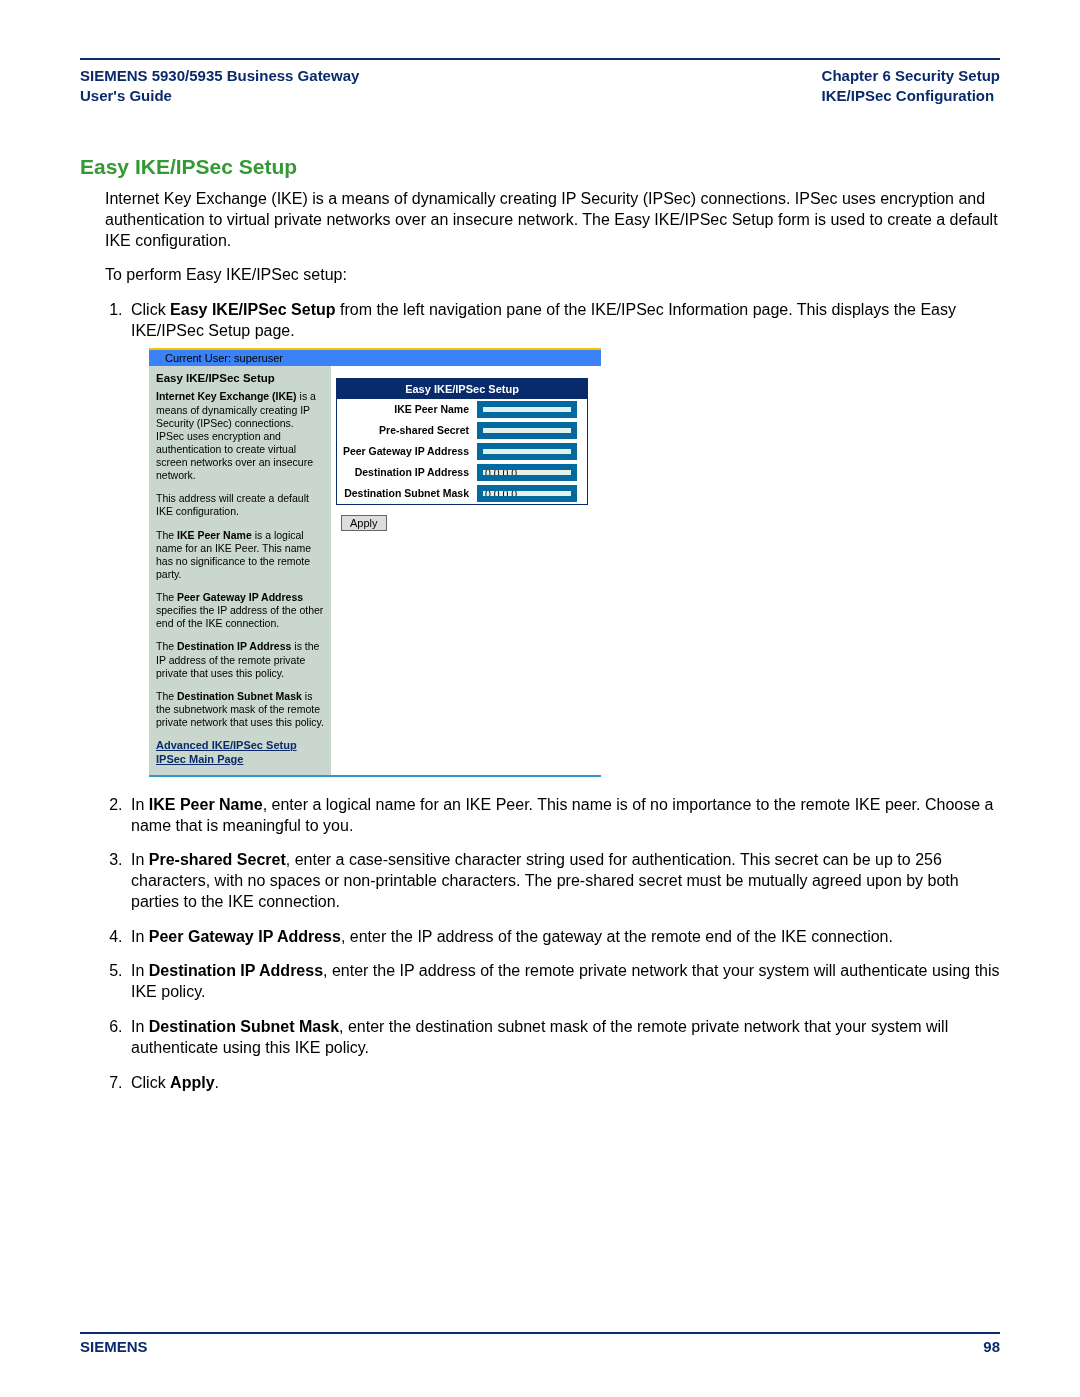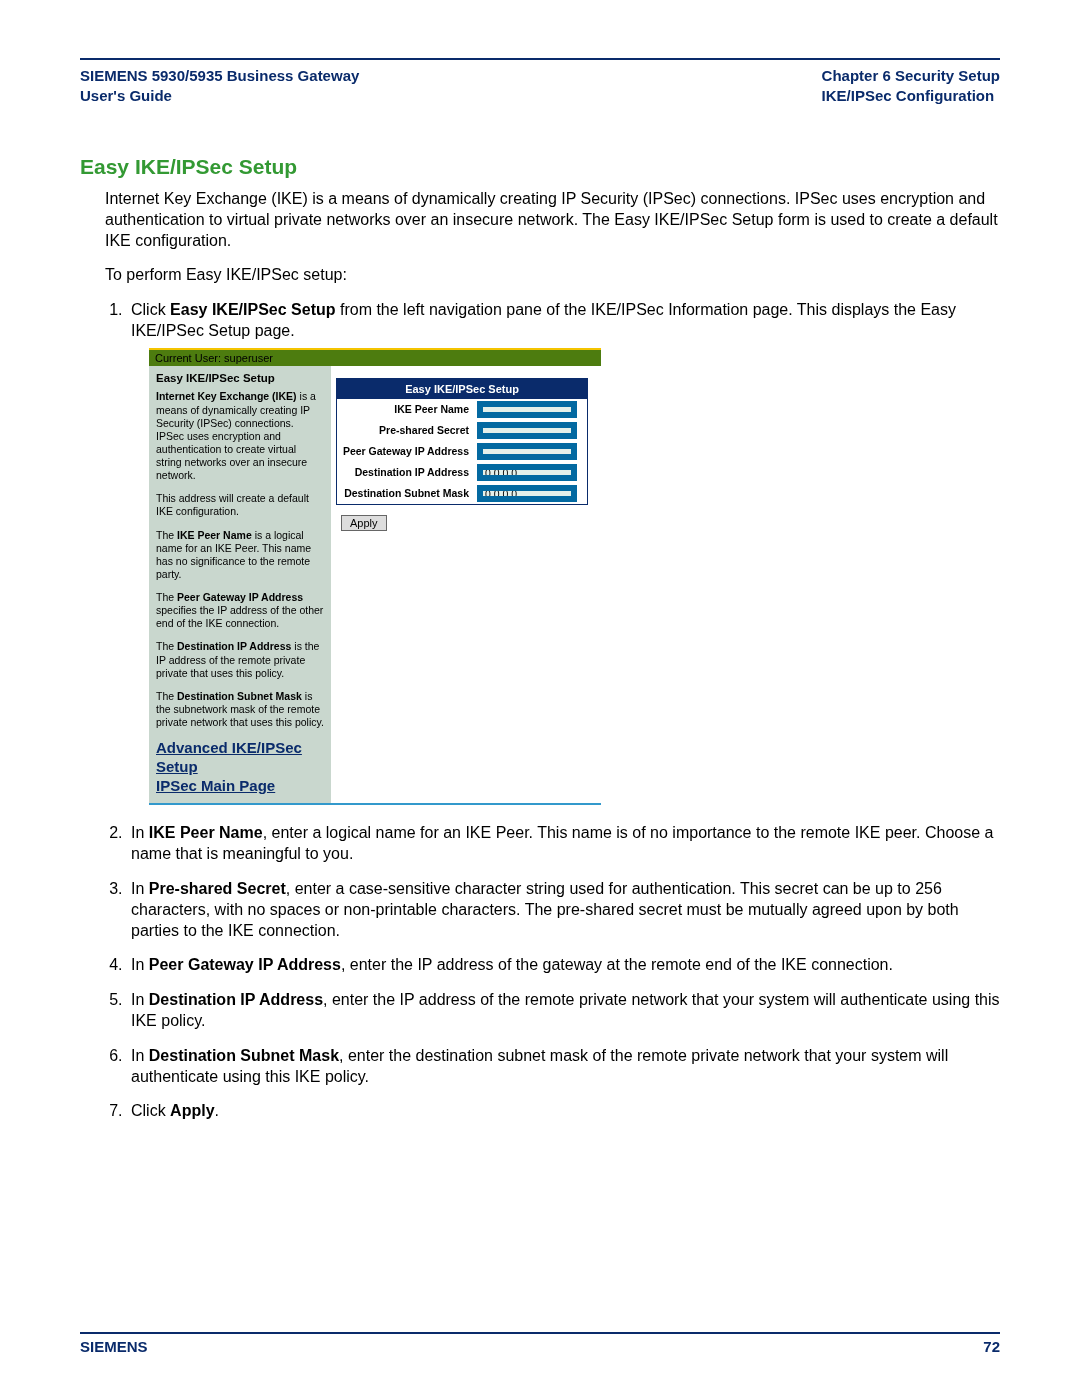--- a/index.html
+++ b/index.html
@@ -58,43 +58,43 @@
     width: 452px;
     margin: 6px 0 18px 18px;
     border-top: 2px solid #f4c400;
     border-bottom: 2px solid #3399cc;
     font-family: Verdana, Arial, sans-serif;
     font-size: 10.5px;
     color: #000;
     background: #fff;
   }
   .ss-userbar {
-    background: #4d7c0f;
-    color: #000;
-    padding: 1px 6px;
+    background: #3b82f6;
+    color: #000;
+    padding: 1px 16px;
     font-size: 11px;
   }
   .ss-body {
     display: flex;
   }
   .ss-side {
     width: 182px;
     background: #c9d7ce;
     padding: 5px 7px 8px 7px;
     box-sizing: border-box;
     line-height: 1.25;
   }
   .ss-side .tt { font-weight: bold; font-size: 11.5px; margin-bottom: 5px; }
   .ss-side p { margin: 0 0 10px 0; font-size: 10.5px; }
   .ss-side .hl { font-weight: bold; }
   .ss-side a {
     color: #0a2b6b;
     text-decoration: underline;
     font-weight: bold;
-    font-size: 15px;
+    font-size: 11px;
     display: block;
   }
   .ss-form {
     flex: 1;
     padding: 12px 0 0 5px;
   }
   .ss-table {
     width: 252px;
     border: 1px solid #0a2b6b;
     border-collapse: separate;
@@ -182,21 +182,21 @@
     <ol class="steps">
       <li>
         <span>Click </span><span class="bold">Easy IKE/IPSec Setup</span><span> from the left navigation pane of the IKE/IPSec Information page. This displays the Easy IKE/IPSec Setup page.</span>
 
         
         <div class="screenshot">
           <div class="ss-userbar">Current User: superuser</div>
           <div class="ss-body">
             <div class="ss-side">
               <div class="tt">Easy IKE/IPSec Setup</div>
-              <p><span class="hl">Internet Key Exchange (IKE)</span><span> is a means of dynamically creating IP Security (IPSec) connections. IPSec uses encryption and authentication to create virtual string networks over an insecure network.</span></p>
+              <p><span class="hl">Internet Key Exchange (IKE)</span><span> is a means of dynamically creating IP Security (IPSec) connections. IPSec uses encryption and authentication to create virtual screen networks over an insecure network.</span></p>
               <p>This address will create a default IKE configuration.</p>
               <p><span>The </span><span class="hl">IKE Peer Name</span><span> is a logical name for an IKE Peer. This name has no significance to the remote party.</span></p>
               <p><span>The </span><span class="hl">Peer Gateway IP Address</span><span> specifies the IP address of the other end of the IKE connection.</span></p>
               <p><span>The </span><span class="hl">Destination IP Address</span><span> is the IP address of the remote private private that uses this policy.</span></p>
               <p><span>The </span><span class="hl">Destination Subnet Mask</span><span> is the subnetwork mask of the remote private network that uses this policy.</span></p>
               <a href="#">Advanced IKE/IPSec Setup</a>
               <a href="#">IPSec Main Page</a>
             </div>
             <div class="ss-form">
               <table class="ss-table">
@@ -250,17 +250,17 @@
       <li>
         <span>Click </span><span class="bold">Apply</span><span>.</span>
       </li>
     </ol>
   </div>
 
   <div class="footer">
     <div class="hr-bottom"></div>
     <div class="footer-row">
       <div>SIEMENS</div>
-      <div>72</div>
+      <div>98</div>
     </div>
   </div>
 
 </div>
 
 </body></html>

